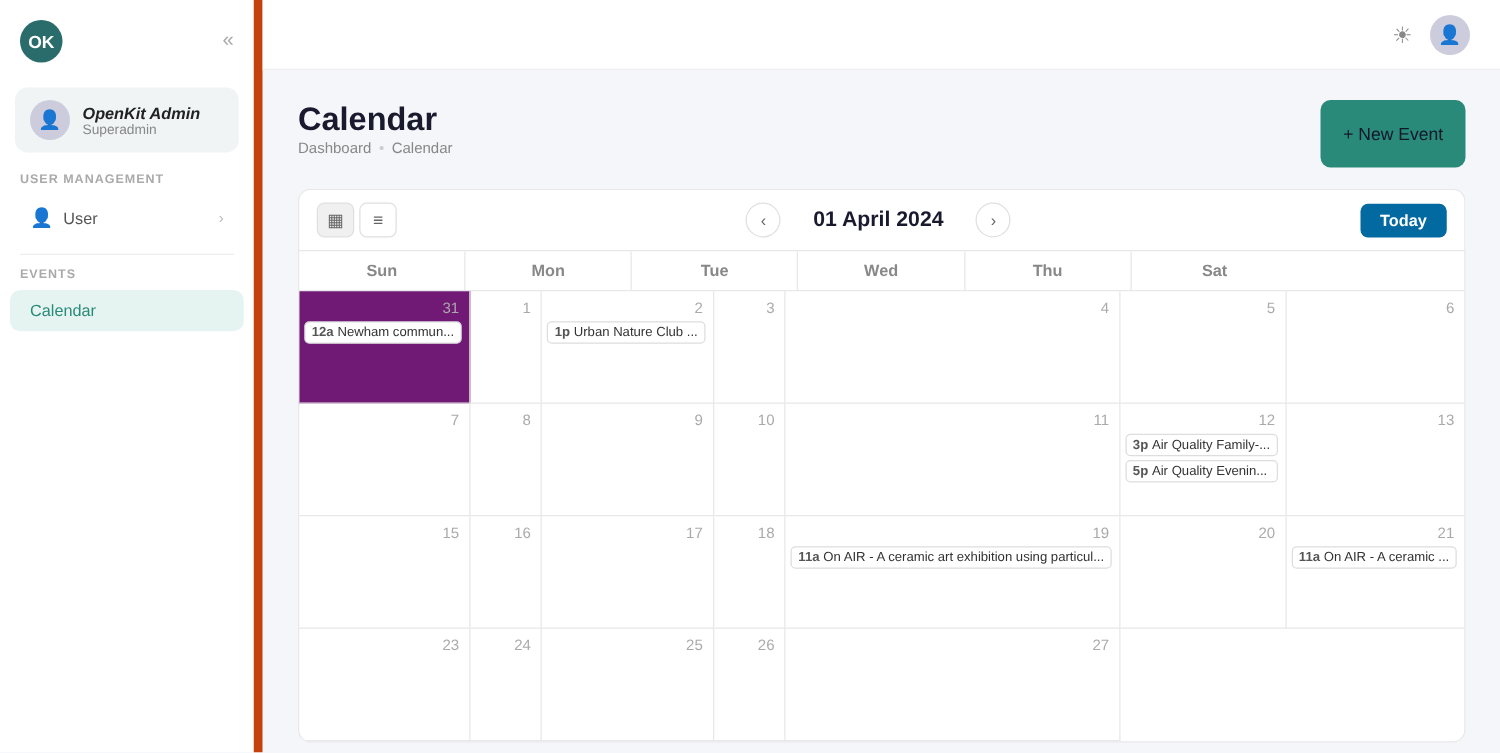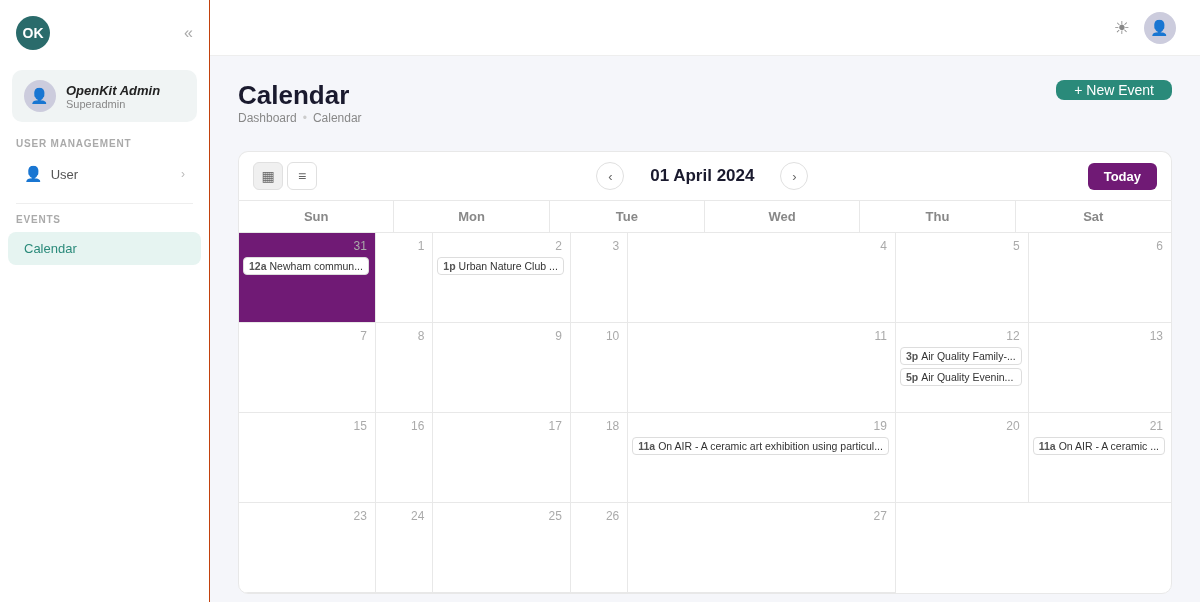--- a/index.html
+++ b/index.html
@@ -1,20 +1,20 @@
 <!DOCTYPE html>
 <html><head>
   <meta charset="utf-8">
   <style>
     * { box-sizing: border-box; margin: 0; padding: 0; }
     body { font-family: -apple-system, BlinkMacSystemFont, 'Segoe UI', sans-serif; background: #f5f6fa; display: flex; height: 602px; overflow: hidden; font-size: 13px; }
 
     
     #sidebar {
-      width: 210px; min-width: 210px; background: #fff; border-right: 1px solid #c2410c;
+      width: 210px; min-width: 210px; background: #fff; border-right: 7px solid #c2410c;
       display: flex; flex-direction: column; padding: 0;
     }
     .sidebar-logo {
       display: flex; align-items: center; padding: 16px 16px 12px 16px; gap: 10px;
     }
     .logo-circle {
       width: 34px; height: 34px; border-radius: 50%; background: #2a6b6b;
       display: flex; align-items: center; justify-content: center; color: #fff; font-weight: bold; font-size: 14px;
     }
     .sidebar-collapse-btn {
@@ -50,22 +50,22 @@
     .topbar-icon { font-size: 18px; color: #888; cursor: pointer; }
     .topbar-avatar {
       width: 32px; height: 32px; border-radius: 50%; background: #ccd;
       display: flex; align-items: center; justify-content: center; color: #666; font-size: 15px; cursor: pointer;
     }
 
     .content { flex: 1; padding: 24px 28px; overflow-y: auto; }
     .page-header { display: flex; align-items: flex-start; justify-content: space-between; margin-bottom: 8px; }
     .page-title { font-size: 26px; font-weight: 700; color: #1a1a2e; }
     .new-event-btn {
-      background: #2a8a7a; color: #ffffff; border: none; border-radius: 8px;
-      padding: 2px 18px; font-size: 14px; cursor: pointer; display: flex; align-items: center; gap: 6px; font-weight: 500;
+      background: #2a8a7a; color: #0f172a; border: none; border-radius: 8px;
+      padding: 19px 18px; font-size: 14px; cursor: pointer; display: flex; align-items: center; gap: 6px; font-weight: 500;
     }
     .breadcrumb { font-size: 12px; color: #aaa; margin-bottom: 18px; display: flex; align-items: center; gap: 6px; }
     .breadcrumb-link { color: #888; cursor: pointer; }
     .breadcrumb-sep { color: #ccc; }
     .breadcrumb-current { color: #888; }
 
     
     .cal-controls {
       display: flex; align-items: center; margin-bottom: 0;
       background: #fff; border-radius: 10px 10px 0 0; border: 1px solid #e8e8e8; border-bottom: none;
@@ -76,28 +76,28 @@
       width: 30px; height: 28px; border-radius: 6px; border: 1px solid #e0e0e0;
       background: #fff; cursor: pointer; display: flex; align-items: center; justify-content: center; color: #666; font-size: 14px;
     }
     .view-btn.active { background: #f0f0f0; }
     .nav-btn {
       width: 28px; height: 28px; border-radius: 50%; border: 1px solid #e0e0e0;
       background: #fff; cursor: pointer; display: flex; align-items: center; justify-content: center; color: #666; font-size: 13px;
     }
     .cal-month-label { font-size: 17px; font-weight: 700; color: #1a1a2e; min-width: 140px; text-align: center; }
     .today-btn {
-      background: #701a75; color: #fff; border: none; border-radius: 6px;
+      background: #0369a1; color: #fff; border: none; border-radius: 6px;
       padding: 6px 16px; font-size: 13px; cursor: pointer; font-weight: 600; margin-left: auto;
     }
 
     
     .calendar-wrap { background: #fff; border: 1px solid #e8e8e8; border-radius: 0 0 10px 10px; overflow: hidden; }
     .cal-header-row {
-      display: grid; grid-template-columns: repeat(6, 1fr);
+      display: grid; grid-template-columns: repeat(7, 1fr);
       border-bottom: 1px solid #e8e8e8;
     }
     .cal-header-cell {
       padding: 8px 4px; text-align: center; font-size: 13px; font-weight: 600; color: #888;
       border-right: 1px solid #e8e8e8;
     }
     .cal-header-cell:last-child { border-right: none; }
     .cal-body { display: grid; grid-template-columns: repeat(7, 1fr); }
     .cal-cell {
       border-right: 1px solid #e8e8e8; border-bottom: 1px solid #e8e8e8;

